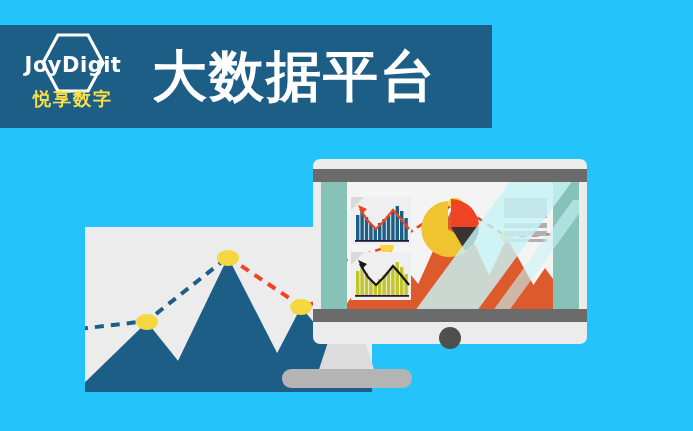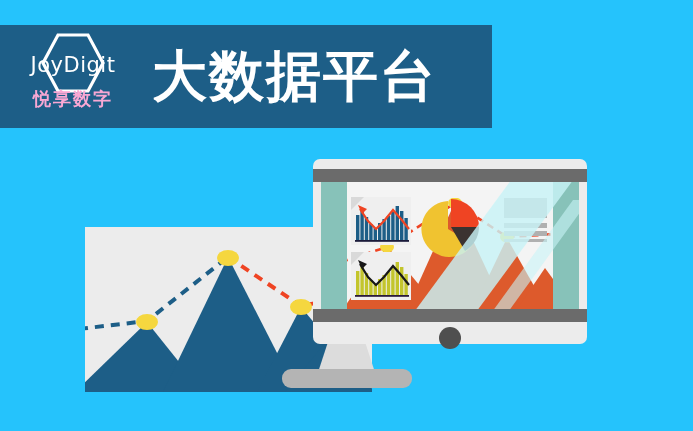--- a/index.html
+++ b/index.html
@@ -19,27 +19,27 @@
     display:flex;align-items:center;
   }
   .logo{
     position:relative;width:118px;height:86px;margin-left:14px;
     display:flex;flex-direction:column;align-items:center;justify-content:center;
     flex:0 0 auto;
   }
   .hexwrap{position:absolute;left:26px;top:-2px;width:66px;height:62px;}
   .logo-name{
     position:relative;z-index:2;
-    color:#ffffff;font-size:21px;font-weight:normal;letter-spacing:.5px;
+    color:#ffffff;font-size:21px;font-weight:bold;letter-spacing:.5px;
     font-family:"DejaVu Sans",sans-serif;
     margin-top:10px;
   }
   .logo-sub{
     position:relative;z-index:2;
-    color:#f9a8d4;font-size:18px;font-weight:bold;letter-spacing:2px;
+    color:#fde047;font-size:18px;font-weight:bold;letter-spacing:2px;
     margin-top:10px;
   }
   .banner-title{
     color:#ffffff;font-size:55px;font-weight:bold;letter-spacing:2px;
     margin-left:20px;line-height:1;
     font-family:"DejaVu Sans",sans-serif;
   }
 
   
   .left-panel{

